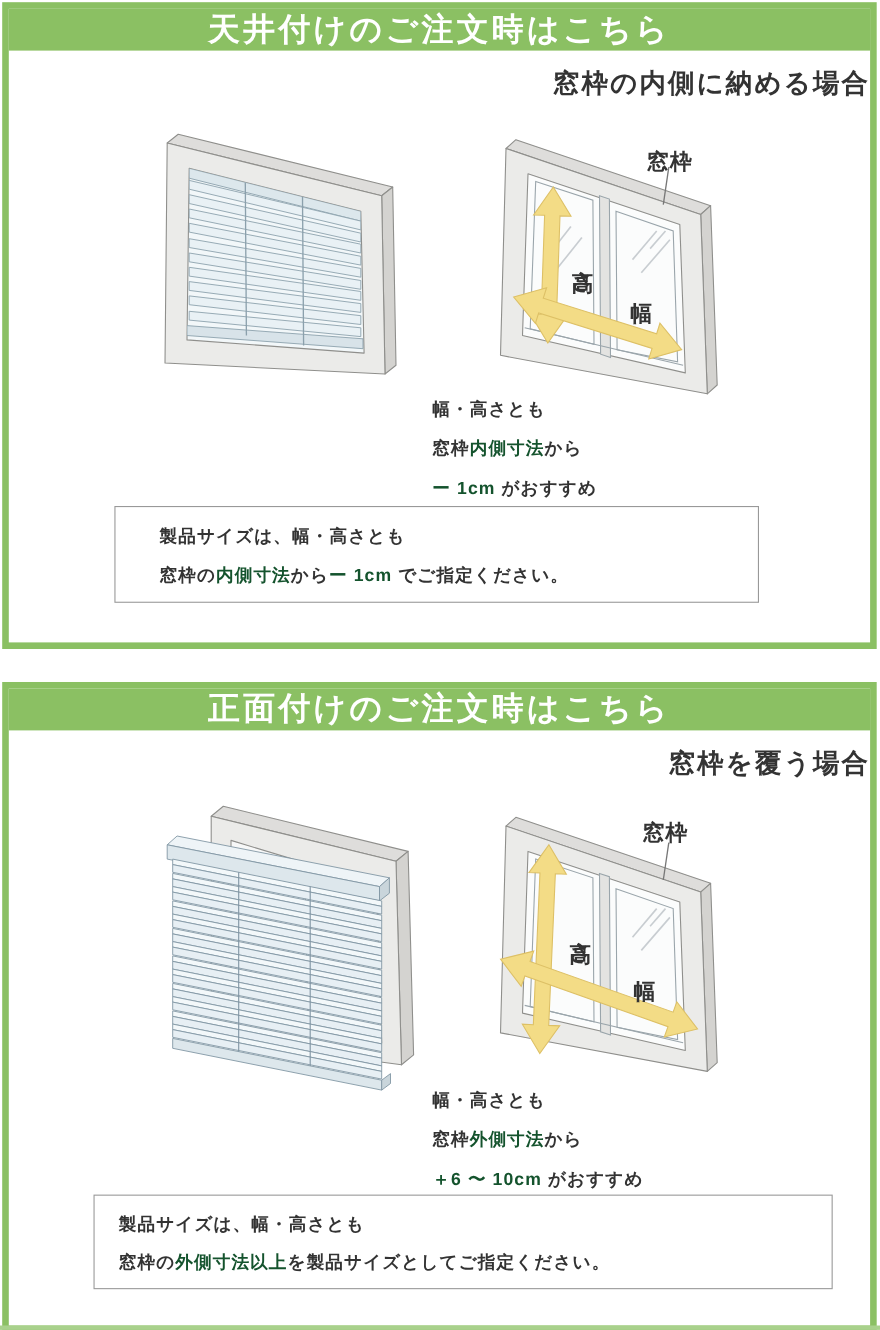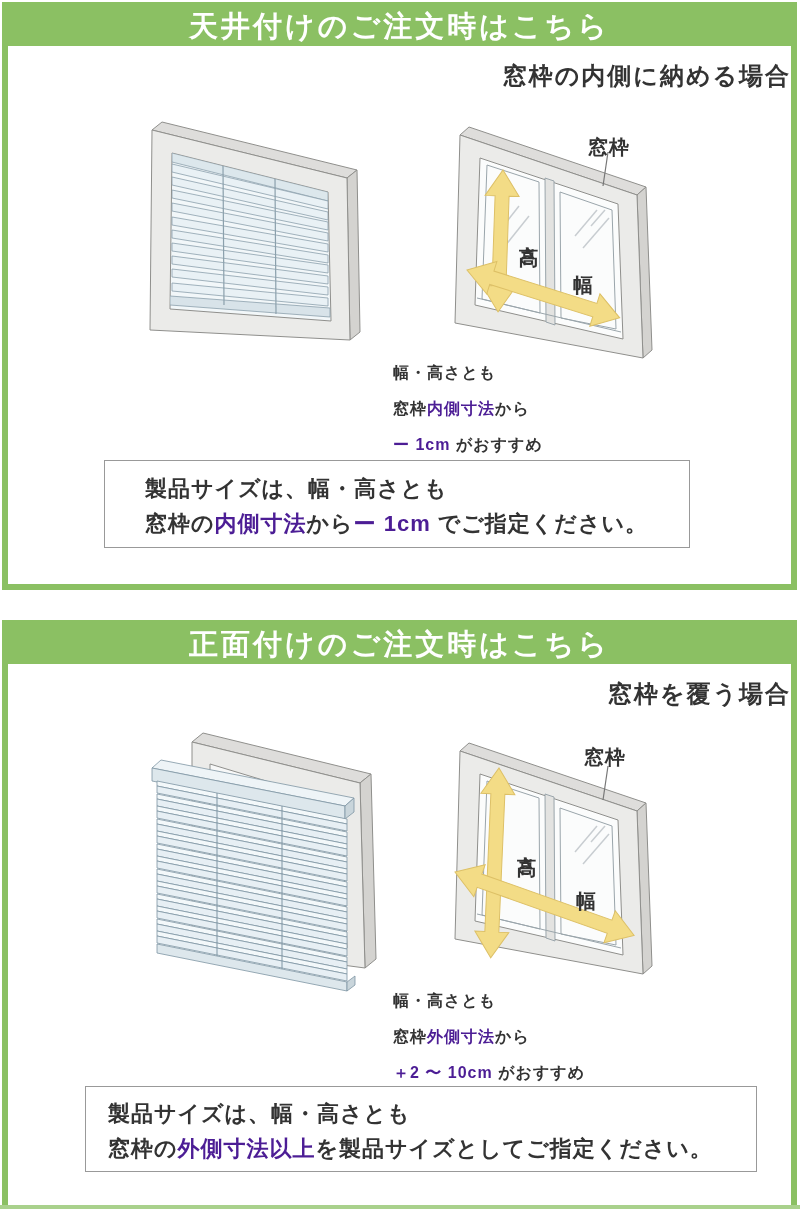--- a/index.html
+++ b/index.html
@@ -22,24 +22,24 @@
     position:absolute;left:0;top:52px;width:100%;text-align:right;
     font-size:24px;font-weight:bold;color:#333;letter-spacing:2px;
   }
   .fig{position:absolute;}
   .measure-note{
     position:absolute;font-size:16px;font-weight:bold;line-height:36px;
     color:#333;letter-spacing:1px;white-space:nowrap;
   }
   #section-1 .measure-note{left:385px;top:347px;}
   #section-2 .measure-note{left:385px;top:357px;}
-  .red{color:#4c1d95;}
+  .red{color:#14532d;}
   .note-box{
     position:absolute;box-sizing:border-box;border:1px solid #999;
-    font-size:22px;font-weight:bold;line-height:35px;letter-spacing:1px;
+    font-size:16px;font-weight:bold;line-height:35px;letter-spacing:1px;
     color:#333;white-space:nowrap;
   }
   #section-1 .note-box{left:96px;top:452px;width:586px;height:88px;padding:10px 0 0 40px;}
   #section-2 .note-box{left:77px;top:460px;width:672px;height:86px;padding:9px 0 0 22px;}
   .diagram-label{
     position:absolute;font-size:20px;font-weight:bold;color:#333;white-space:nowrap;
     letter-spacing:1px;
   }
   .vlabel{writing-mode:vertical-rl;text-orientation:upright;letter-spacing:3px;}
   .bottom-strip{
@@ -195,21 +195,21 @@
     </g>
   </svg>
 
   <div class="diagram-label" style="left:576px;top:118px;">窓枠</div>
   <div class="diagram-label vlabel" style="left:506px;top:214px;">高さ</div>
   <div class="diagram-label" style="left:568px;top:262px;">幅</div>
 
   <div class="measure-note">
     <div>幅・高さとも</div>
     <div><span>窓枠</span><span class="red">外側寸法</span><span>から</span></div>
-    <div><span class="red">＋2 〜 10cm</span><span> がおすすめ</span></div>
+    <div><span class="red">＋6 〜 10cm</span><span> がおすすめ</span></div>
   </div>
 
   <div class="note-box">
     <div>製品サイズは、幅・高さとも</div>
     <div><span>窓枠の</span><span class="red">外側寸法以上</span><span></span><span class="red"></span><span>を製品サイズとしてご指定ください。</span></div>
   </div>
 </div>
 
 <div class="bottom-strip"></div>
 

